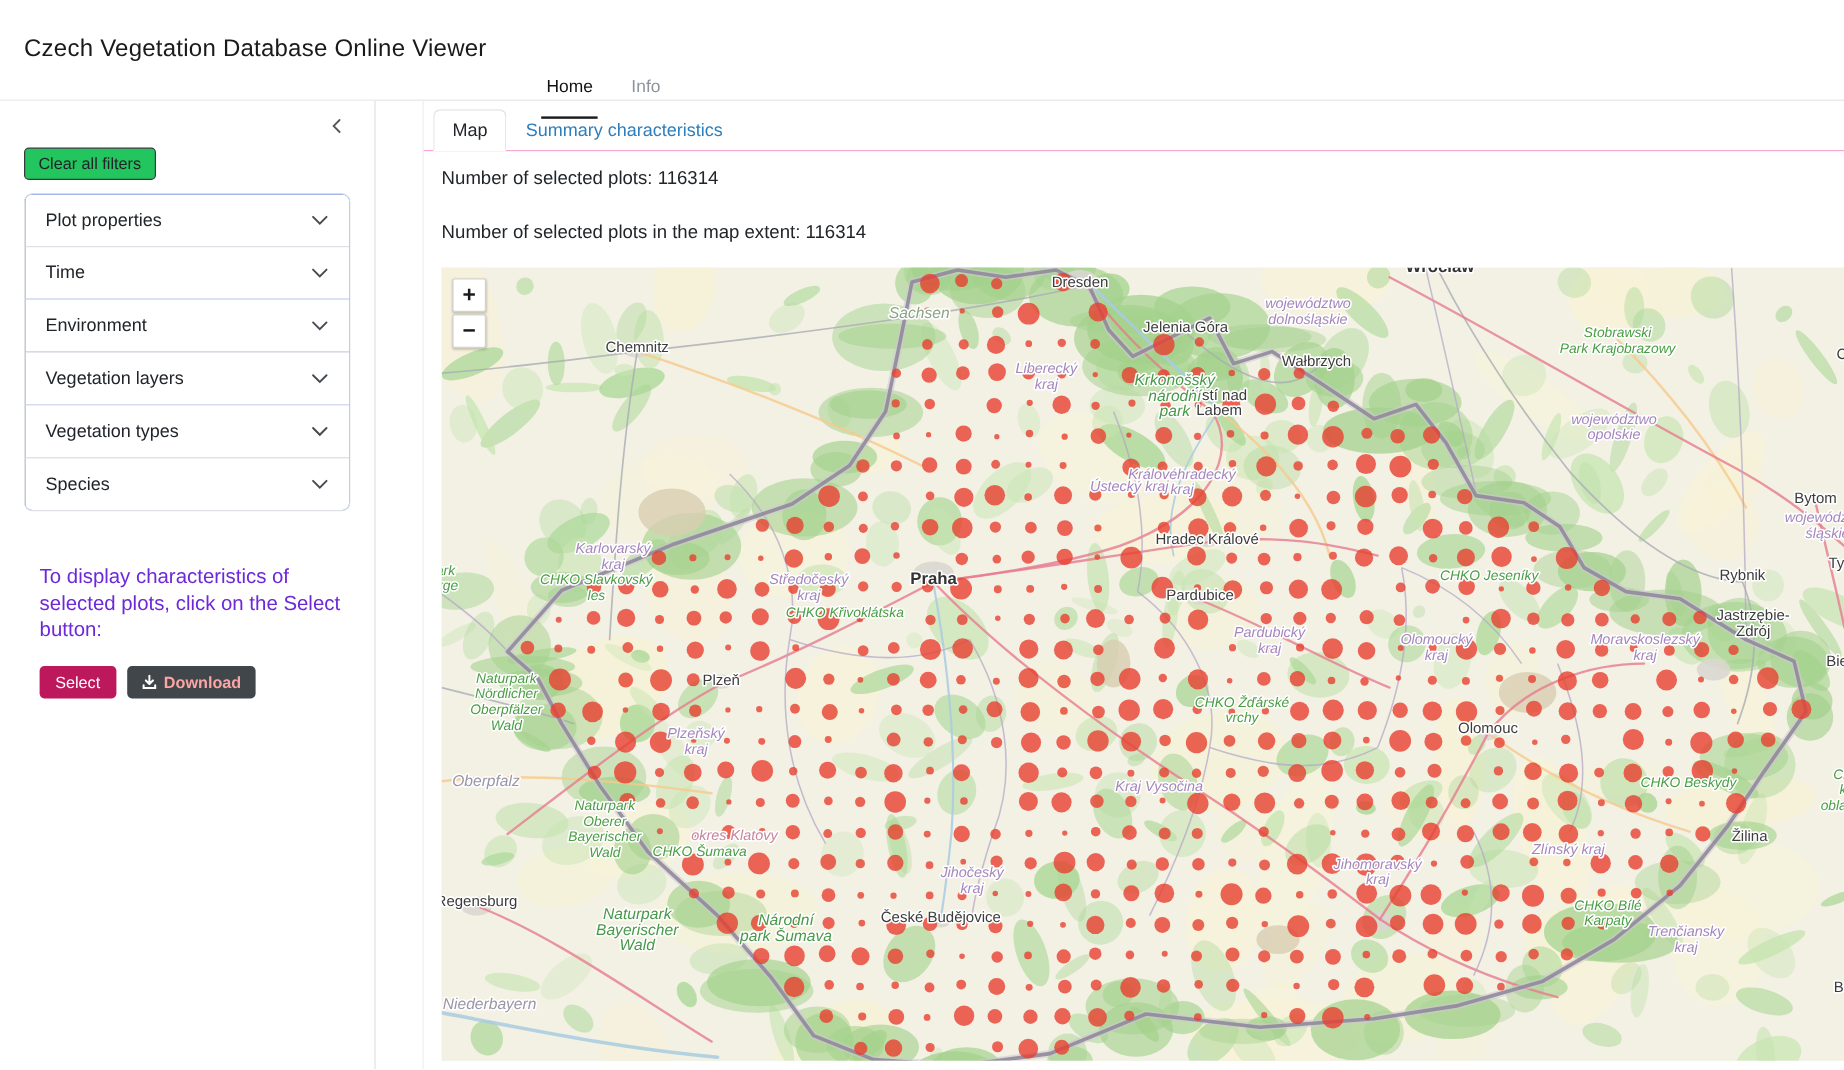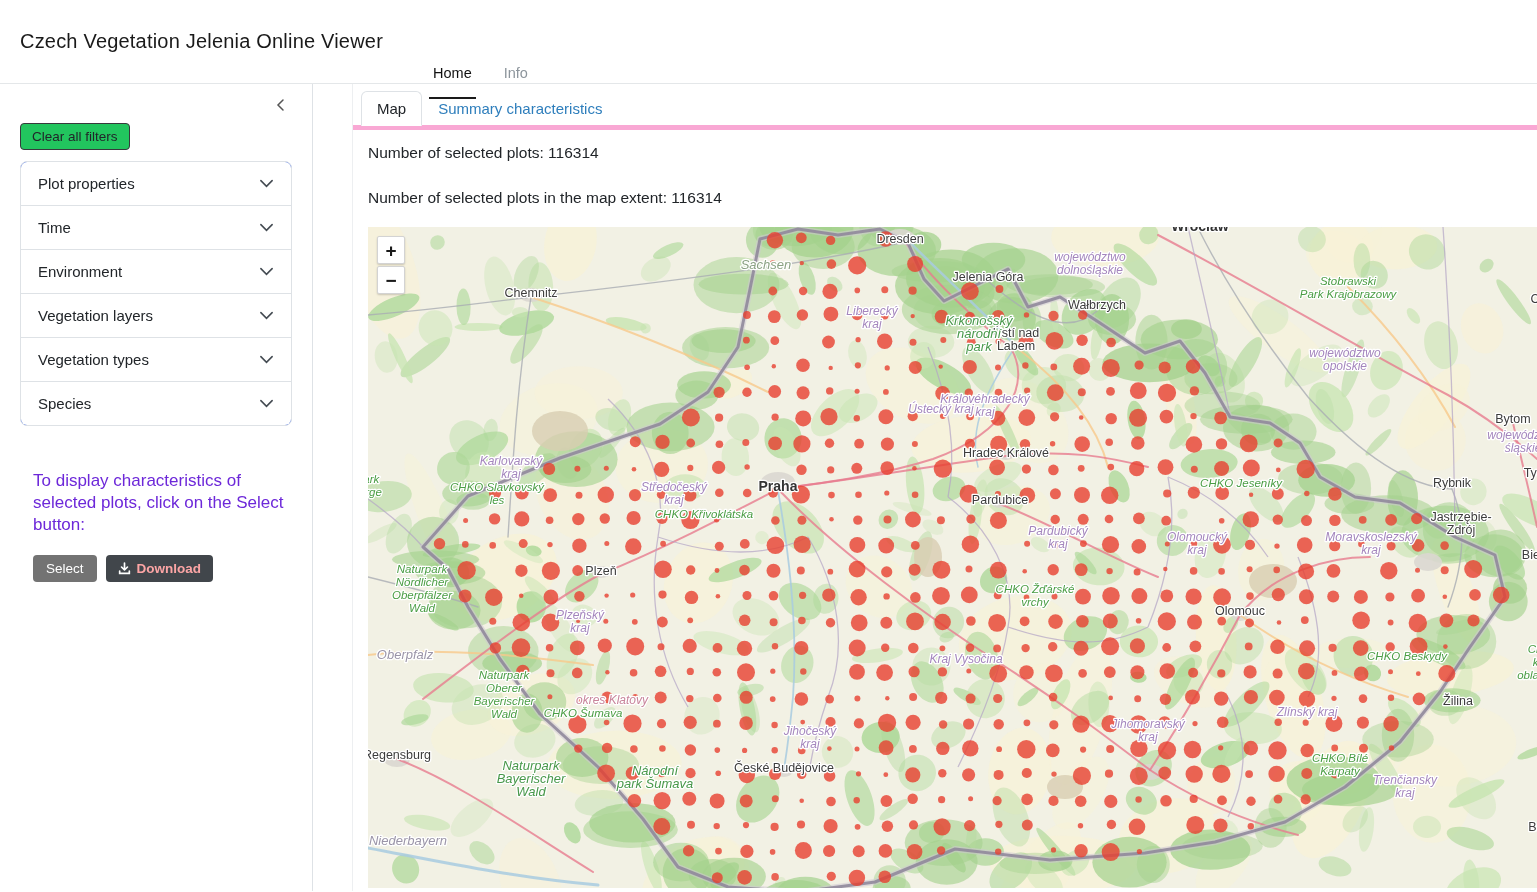--- a/index.html
+++ b/index.html
@@ -20,29 +20,29 @@
   .collapse-btn{position:absolute;top:12px;right:22px;width:18px;height:18px;color:#555;cursor:pointer}
   .clear-btn{display:inline-block;margin-top:25px;padding:5px 11px;border:1px solid #373a3c;border-radius:4px;
              font-size:13.5px;background:#22c55e;color:#212529;cursor:pointer;font-family:inherit}
   .accordion{margin-top:11px;border:1px solid #dee2e6;border-radius:7px;overflow:hidden;background:#1d4ed8}
   .acc-item{display:flex;justify-content:space-between;align-items:center;padding:13px 17px;
             font-size:15px;border-top:1px solid #dee2e6;cursor:pointer;background:#fff}
   .acc-item:first-child{border-top:none}
   .acc-chevron{width:15px;height:15px;flex:none;color:#444b52}
   .instruction{margin:44px 0 5px 13px;font-size:17px;line-height:22px;width:252px;color:#6d28d9}
   .btn-row{margin:19px 0 0 13px;display:flex;gap:9px}
-  .btn-select{background:#737373;color:#fff;border:none;border-radius:4px;padding:6px 13px;
+  .btn-select{background:#be185d;color:#fff;border:none;border-radius:4px;padding:6px 13px;
               font-size:13.5px;cursor:pointer;font-family:inherit}
   .btn-download{background:#41464b;color:#fca5a5;border:none;border-radius:4px;padding:6px 12px;
                 font-size:13.5px;cursor:pointer;display:flex;align-items:center;gap:6px;font-family:inherit;font-weight:700}
   .dl-icon{width:13px;height:13px}
   
   .main{flex:1;position:relative;overflow:hidden}
   .main-inner{margin-left:39px;border-left:1px solid #edeff1;height:100%;box-sizing:border-box;padding-top:7px}
-  .tabs{display:flex;border-bottom:5px solid #f9a8d4;padding-left:8px}
+  .tabs{display:flex;border-bottom:1px solid #f9a8d4;padding-left:8px}
   .tab{padding:8px 15px;font-size:15px;border:1px solid transparent;margin-bottom:-1px;cursor:pointer;
        border-top-left-radius:6px;border-top-right-radius:6px;color:#2e7ebc}
   .tab.active{color:#212529;background:#fff;border-color:#dee2e6 #dee2e6 #fff #dee2e6}
   .tab-content{padding:14px 0 0 15px}
   .count-line{font-size:15.5px;margin:0;color:#212529}
   .count-line + .count-line{margin-top:27px}
   
   .map-wrap{position:relative;width:1169px;height:661px;overflow:hidden;margin-top:20px;background:#f2f1e4}
   .zoomctl{position:absolute;top:9px;left:9px;display:flex;flex-direction:column;gap:2px;z-index:5}
   .zbtn{width:26px;height:26px;background:#fff;border:1px solid #d3d3d3;border-radius:2px;color:#1a1a1a;
@@ -55,21 +55,21 @@
   .ml-park{font-size:11.5px;font-style:italic;fill:#4a9d44}
   .ml-park-lg{font-size:13px;font-style:italic;fill:#48984a}
   .ml-state{font-size:13px;font-style:italic;fill:#9b95a8}
   .ml-state-green{font-size:13px;font-style:italic;fill:#8ba283}
   .ml-district{font-size:12px;font-style:italic;fill:#c8849b}
 </style>
 </head>
 <body>
 
 <div class="header">
-  <h1 class="app-title">Czech Vegetation Jelenia Online Viewer</h1>
+  <h1 class="app-title">Czech Vegetation Database Online Viewer</h1>
   <nav class="top-nav">
     <a class="top-link active">Home</a>
     <a class="top-link">Info</a>
   </nav>
 </div>
 
 <div class="layout">
 
   <aside class="sidebar">
     <span class="collapse-btn">

